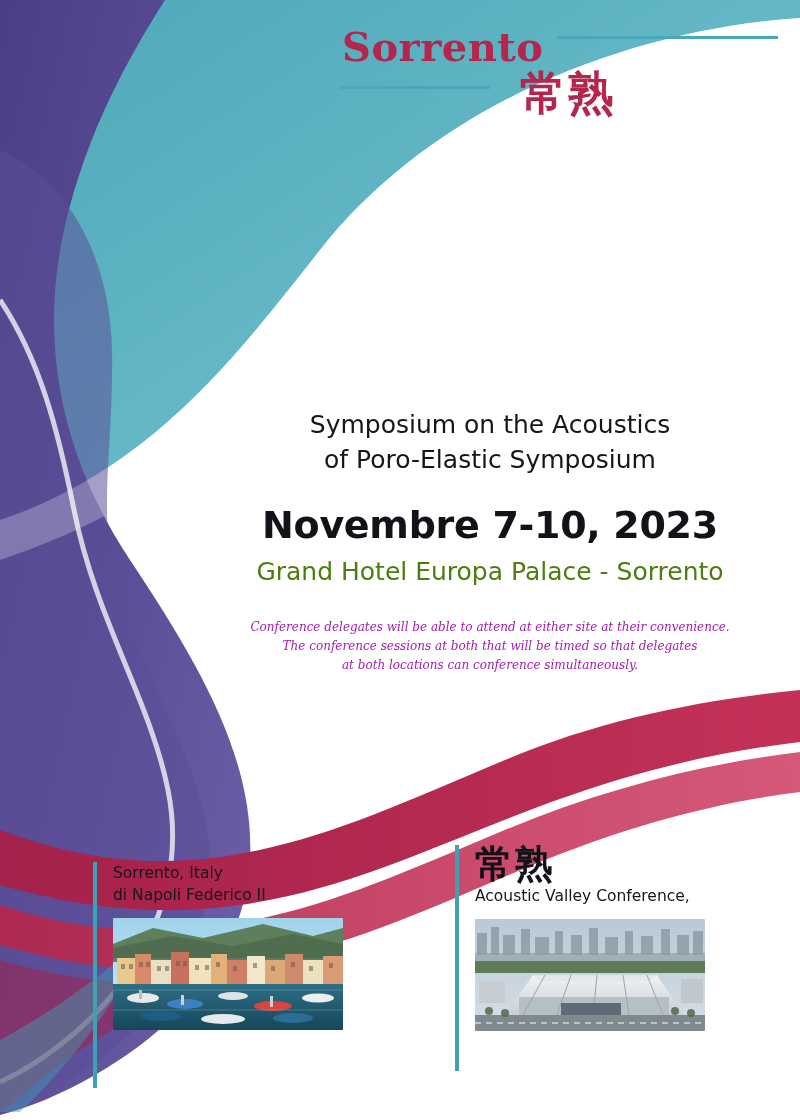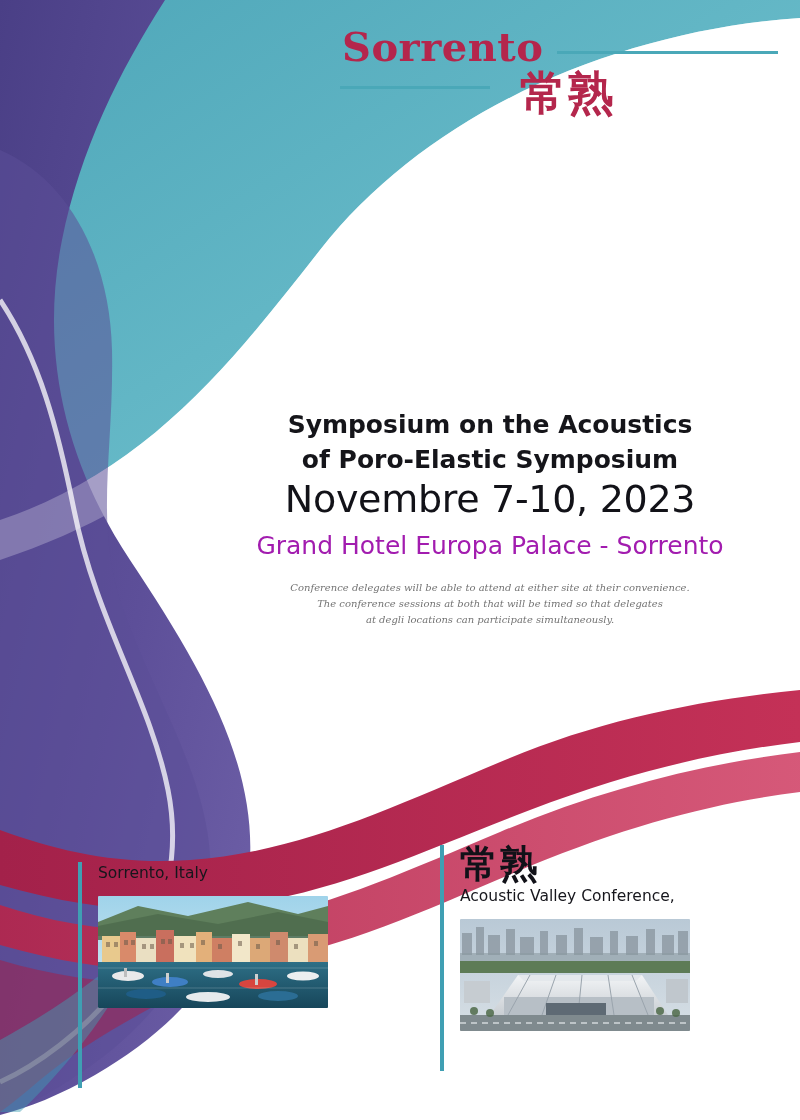--- a/index.html
+++ b/index.html
@@ -33,21 +33,20 @@
   .logo-block {
     position: absolute;
     top: 26px;
     left: 300px;
     width: 478px;
     z-index: 5;
     text-align: center;
   }
   .logo-sorrento-row {
     display: flex;
-    align-items: center;
     justify-content: flex-start;
     gap: 14px;
     padding-left: 42px;
   }
   .logo-sorrento {
     font-family: "DejaVu Serif", serif;
     font-size: 40px;
     font-weight: 600;
     color: #b4264c;
     letter-spacing: 0.5px;
@@ -97,51 +96,53 @@
     position: absolute;
     top: 408px;
     left: 200px;
     width: 580px;
     z-index: 5;
     text-align: center;
   }
   .sym-title {
     font-family: "DejaVu Sans", sans-serif;
     font-size: 25px;
-    font-weight: 700;
+    font-weight: 400;
     line-height: 1.38;
     color: #15151a;
   }
   .date-line {
+    margin-top: 26px;
     font-family: "DejaVu Sans", sans-serif;
     font-size: 38px;
-    font-weight: 400;
+    font-weight: 700;
     letter-spacing: -0.3px;
     color: #121218;
   }
   .venue-line {
     margin-top: 10px;
     font-family: "DejaVu Sans", sans-serif;
     font-size: 25px;
     font-weight: 400;
-    color: #a21caf;
+    color: #4d7c0f;
   }
   .note {
-    margin-top: 20px;
+    margin-top: 32px;
     font-family: "DejaVu Serif", serif;
     font-style: italic;
-    font-size: 10px;
+    font-size: 12px;
     line-height: 1.6;
-    color: #737373;
+    color: #a21caf;
   }
 
   
   .site {
     position: absolute;
     z-index: 6;
+    margin-left: 15px;
   }
   .site-left  { left: 78px;  top: 862px; width: 250px; }
   .site-right { left: 440px; top: 845px; width: 250px; }
 
   .site-bar {
     position: absolute;
     left: 0;
     top: 0;
     width: 4px;
     height: 226px;
@@ -276,28 +277,29 @@
 <div class="center-block">
   <div class="sym-title">
     <div>Symposium on the Acoustics</div>
     <div>of Poro-Elastic Symposium</div>
   </div>
   <div class="date-line">Novembre 7-10, 2023</div>
   <div class="venue-line">Grand Hotel Europa Palace - Sorrento</div>
   <div class="note">
     <div>Conference delegates will be able to attend at either site at their convenience.</div>
     <div>The conference sessions at both that will be timed so that delegates</div>
-    <div>at degli locations can participate simultaneously.</div>
+    <div>at both locations can conference simultaneously.</div>
   </div>
 </div>
 
 <div class="site site-left">
   <div class="site-bar"></div>
   <div class="site-text">
     <div>Sorrento, Italy</div>
+    <div>di Napoli Federico II</div>
   </div>
   <div class="photo">
     <svg viewBox="0 0 230 112" width="230" height="112" xmlns="http://www.w3.org/2000/svg">
       <defs>
         <linearGradient id="skyL" x1="0" y1="0" x2="0" y2="1">
           <stop offset="0%" stop-color="#9fd3ea"></stop>
           <stop offset="100%" stop-color="#d8eaf2"></stop>
         </linearGradient>
         <linearGradient id="waterL" x1="0" y1="0" x2="0" y2="1">
           <stop offset="0%" stop-color="#2e6f86"></stop>

